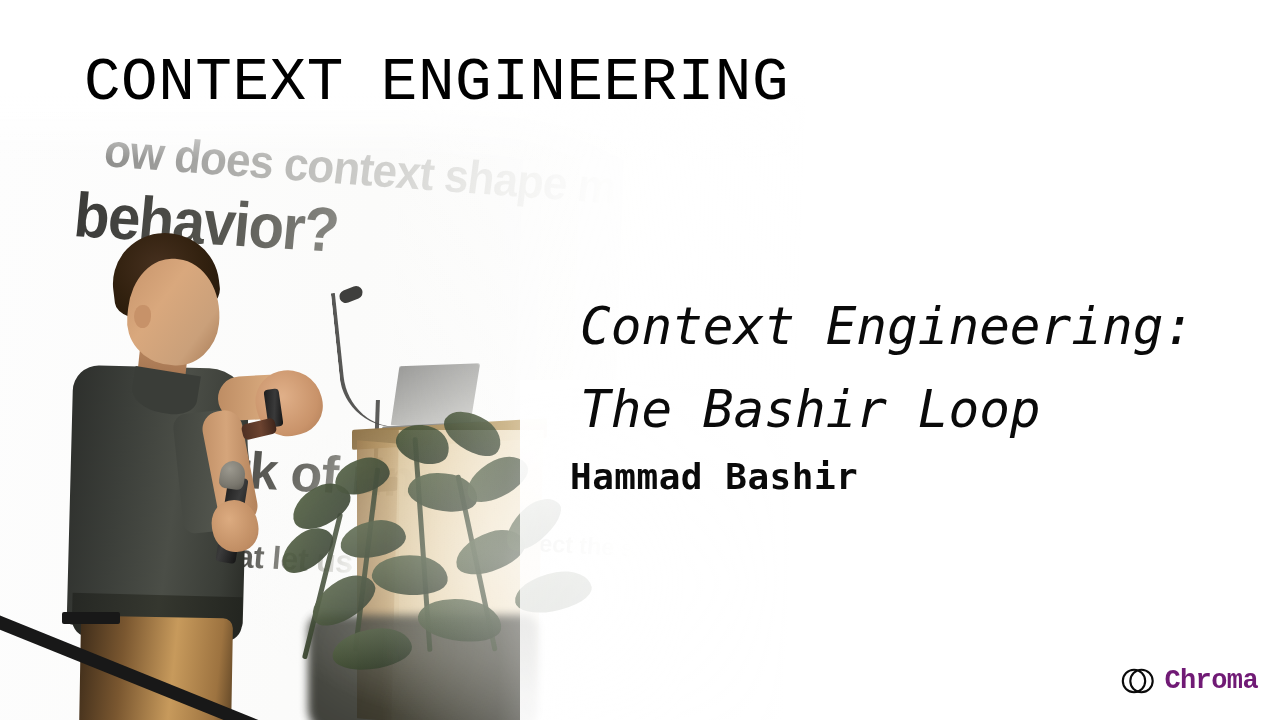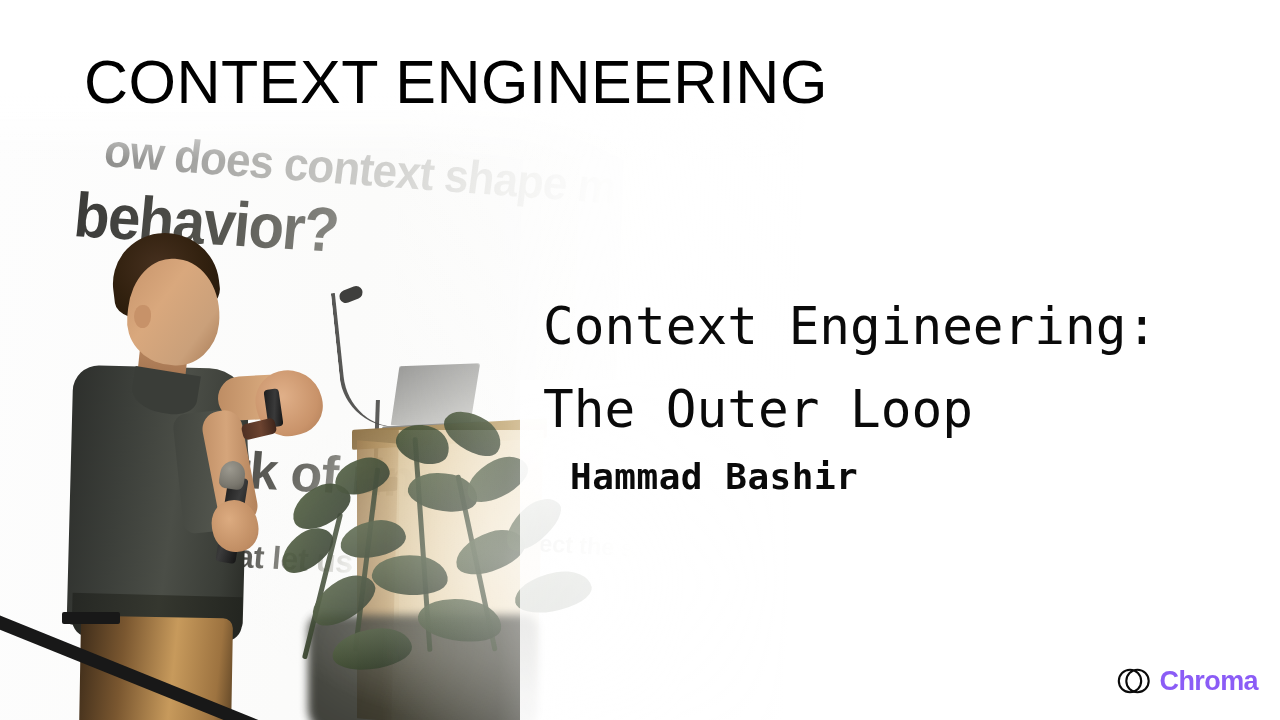--- a/index.html
+++ b/index.html
@@ -408,33 +408,34 @@
         rgba(255,255,255,0.40) 0%,
         rgba(255,255,255,0.18) 45%,
         rgba(255,255,255,0) 75%);
     pointer-events: none;
   }
 
   
   .kicker {
     position: absolute;
     left: 84px; top: 52px;
-    font-family: Liberation Sans, sans-serif;
+    font-family: Liberation Mono, monospace;
     font-size: 61px;
     font-weight: 400;
     letter-spacing: 0.5px;
     color: #000000;
     white-space: nowrap;
     line-height: 1;
   }
 
   .headline-block {
     position: absolute;
-    left: 543px; top: 286px;
+    left: 580px; top: 286px;
     width: 700px;
+    font-style: italic;
   }
   .headline {
     font-family: "DejaVu Sans Mono", "Liberation Mono", monospace;
     font-size: 51px;
     font-weight: 400;
     color: #0a0a0a;
     line-height: 1.62;
     white-space: nowrap;
     letter-spacing: 0px;
   }
@@ -453,25 +454,25 @@
   .brand {
     position: absolute;
     right: 22px;
     bottom: 24px;
     display: flex;
     align-items: center;
     gap: 9px;
   }
   .brand-mark { display: block; }
   .brand-word {
-    font-family: Liberation Sans, sans-serif;
+    font-family: Liberation Mono, monospace;
     font-size: 27px;
     font-weight: bold;
     letter-spacing: -0.6px;
-    color: #8b5cf6;
+    color: #701a75;
     line-height: 1;
   }
 </style>
 </head>
 <body>
 
 <div id="stage">
 
   <div class="photo-layer">
 
@@ -543,21 +544,21 @@
     <div class="photo-haze"></div>
     <div class="photo-fade-bottomright"></div>
     <div class="photo-fade-right"></div>
     <div class="photo-fade-top"></div>
   </div>
 
   <div class="kicker">CONTEXT ENGINEERING</div>
 
   <div class="headline-block">
     <div class="headline">Context Engineering:</div>
-    <div class="headline">The Outer Loop</div>
+    <div class="headline">The Bashir Loop</div>
   </div>
 
   <div class="speaker">Hammad Bashir</div>
 
   <div class="brand">
     <svg class="brand-mark" width="34" height="30" viewBox="0 0 34 30" aria-hidden="true">
       <circle cx="13" cy="15" r="11.2" fill="none" stroke="#0a0a0a" stroke-width="2.1"></circle>
       <circle cx="20.5" cy="15" r="11.2" fill="none" stroke="#0a0a0a" stroke-width="2.1"></circle>
     </svg>
     <span class="brand-word">Chroma</span>

